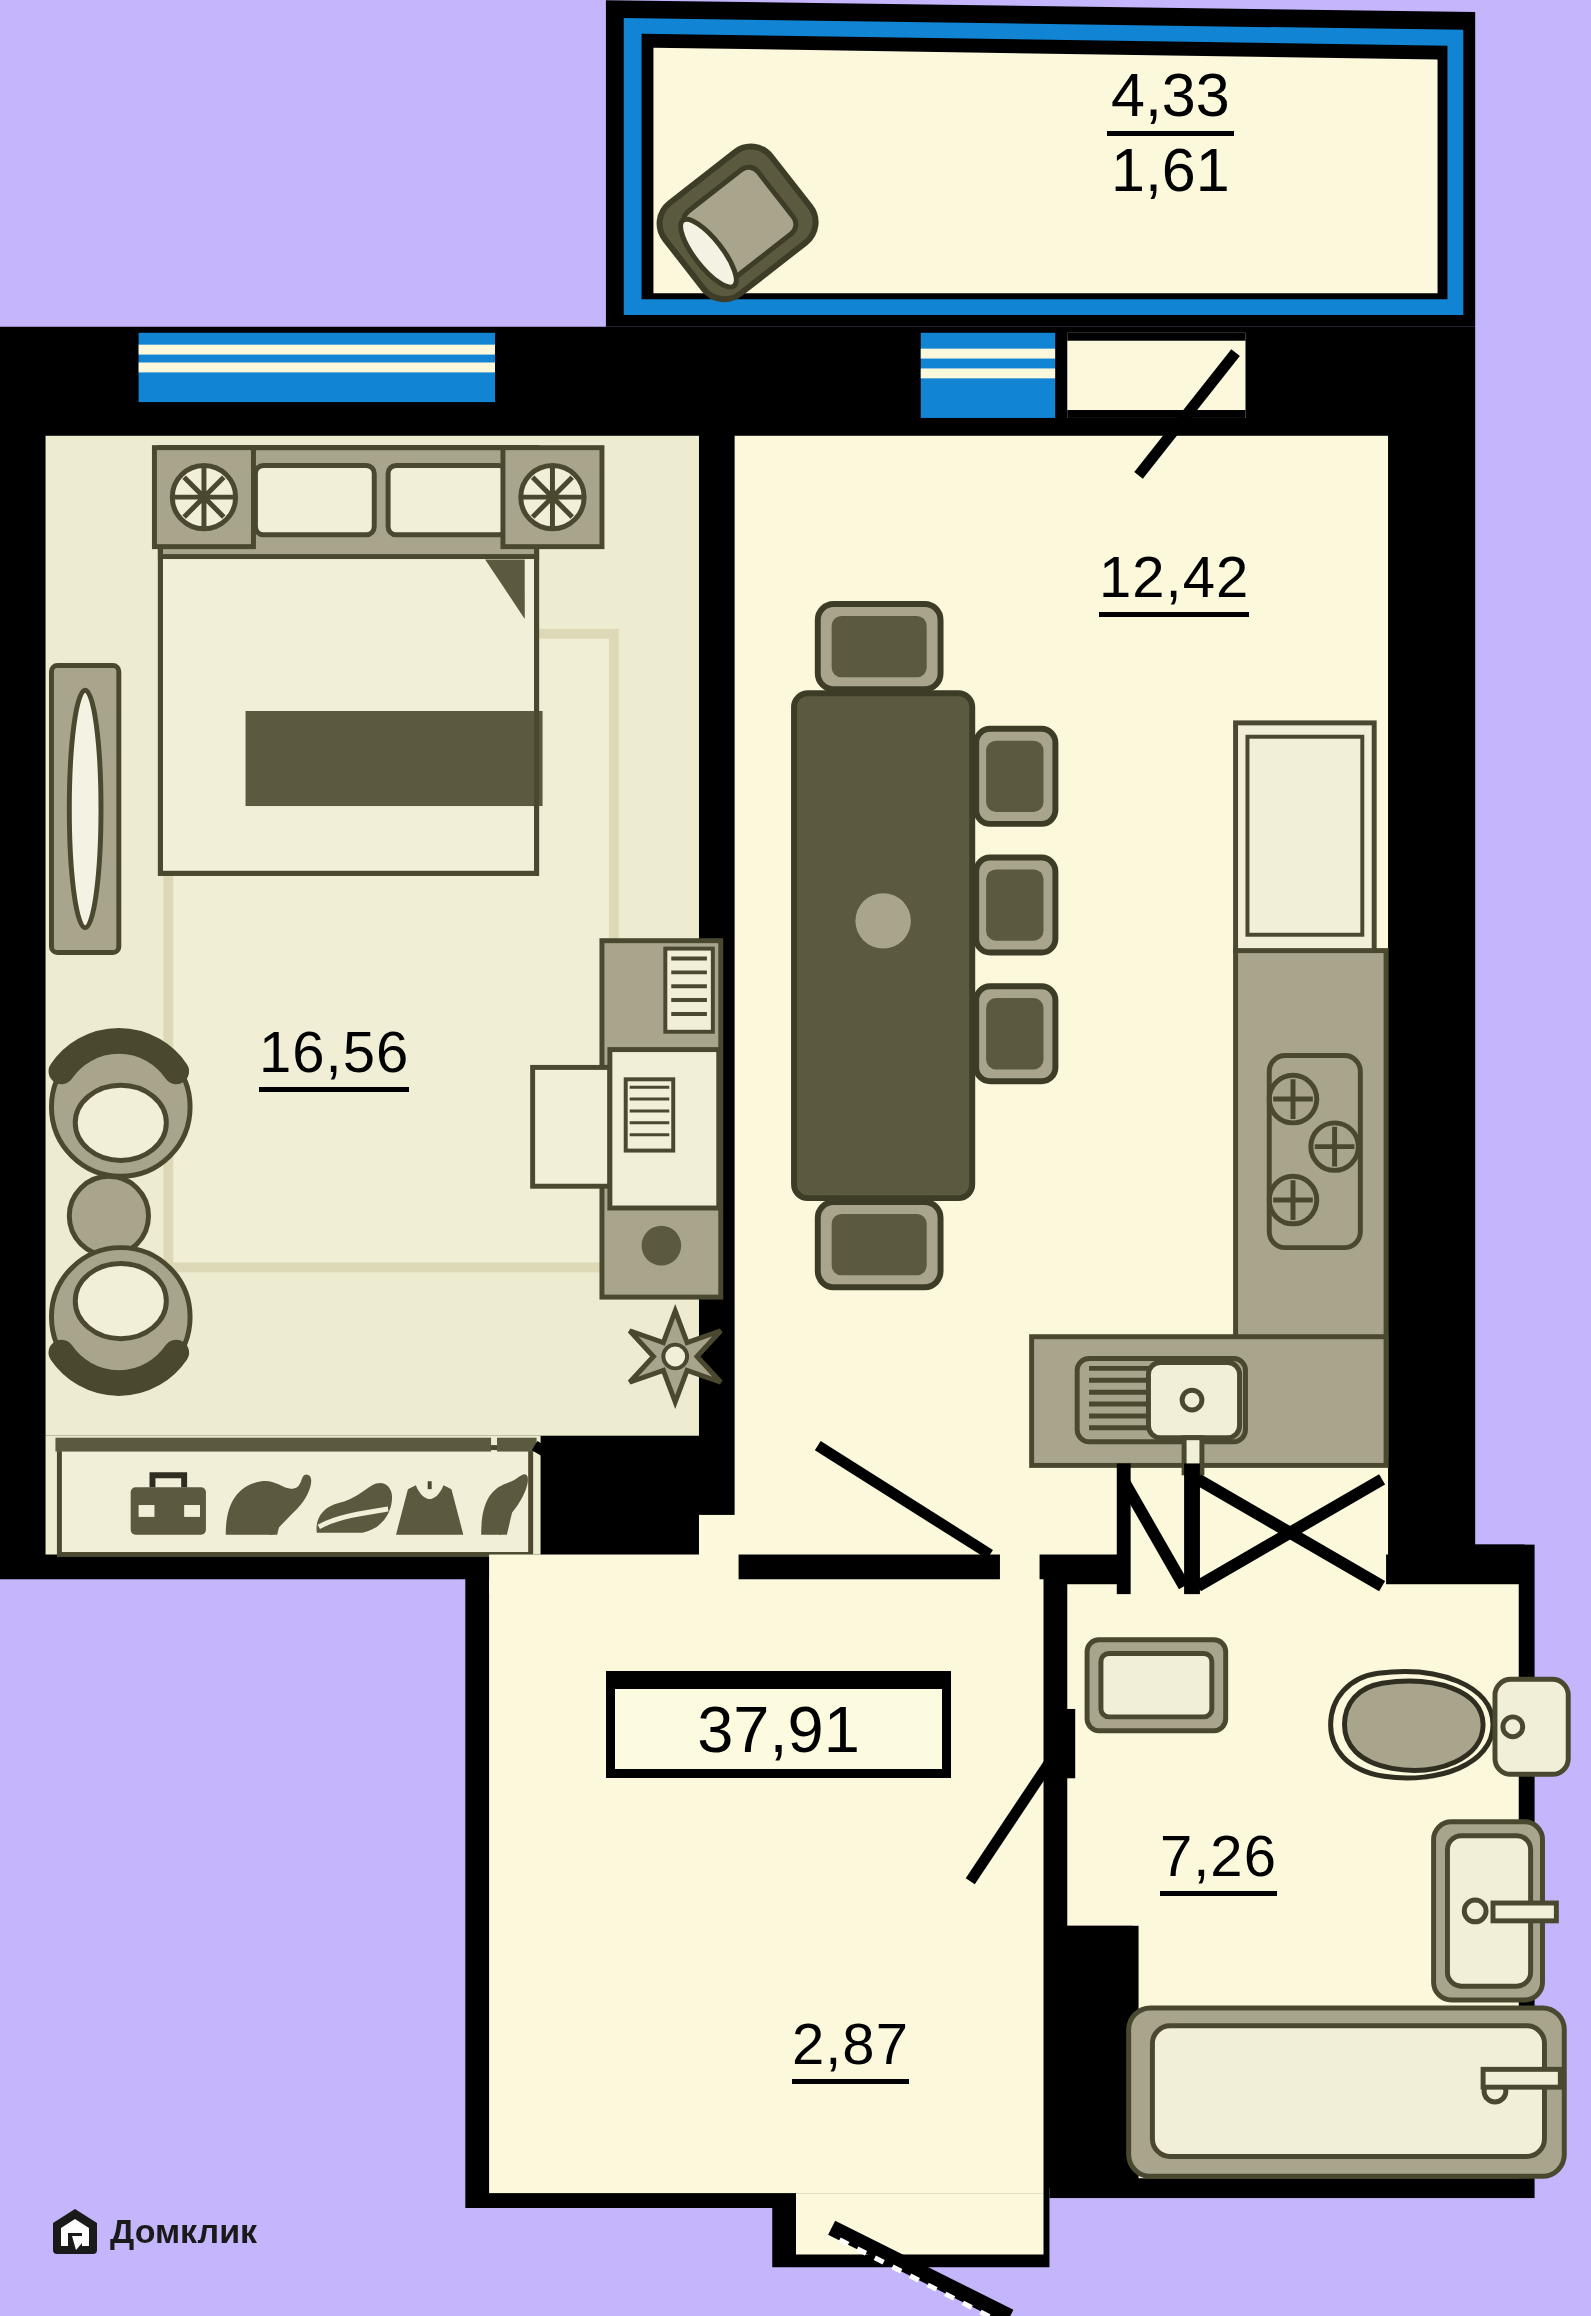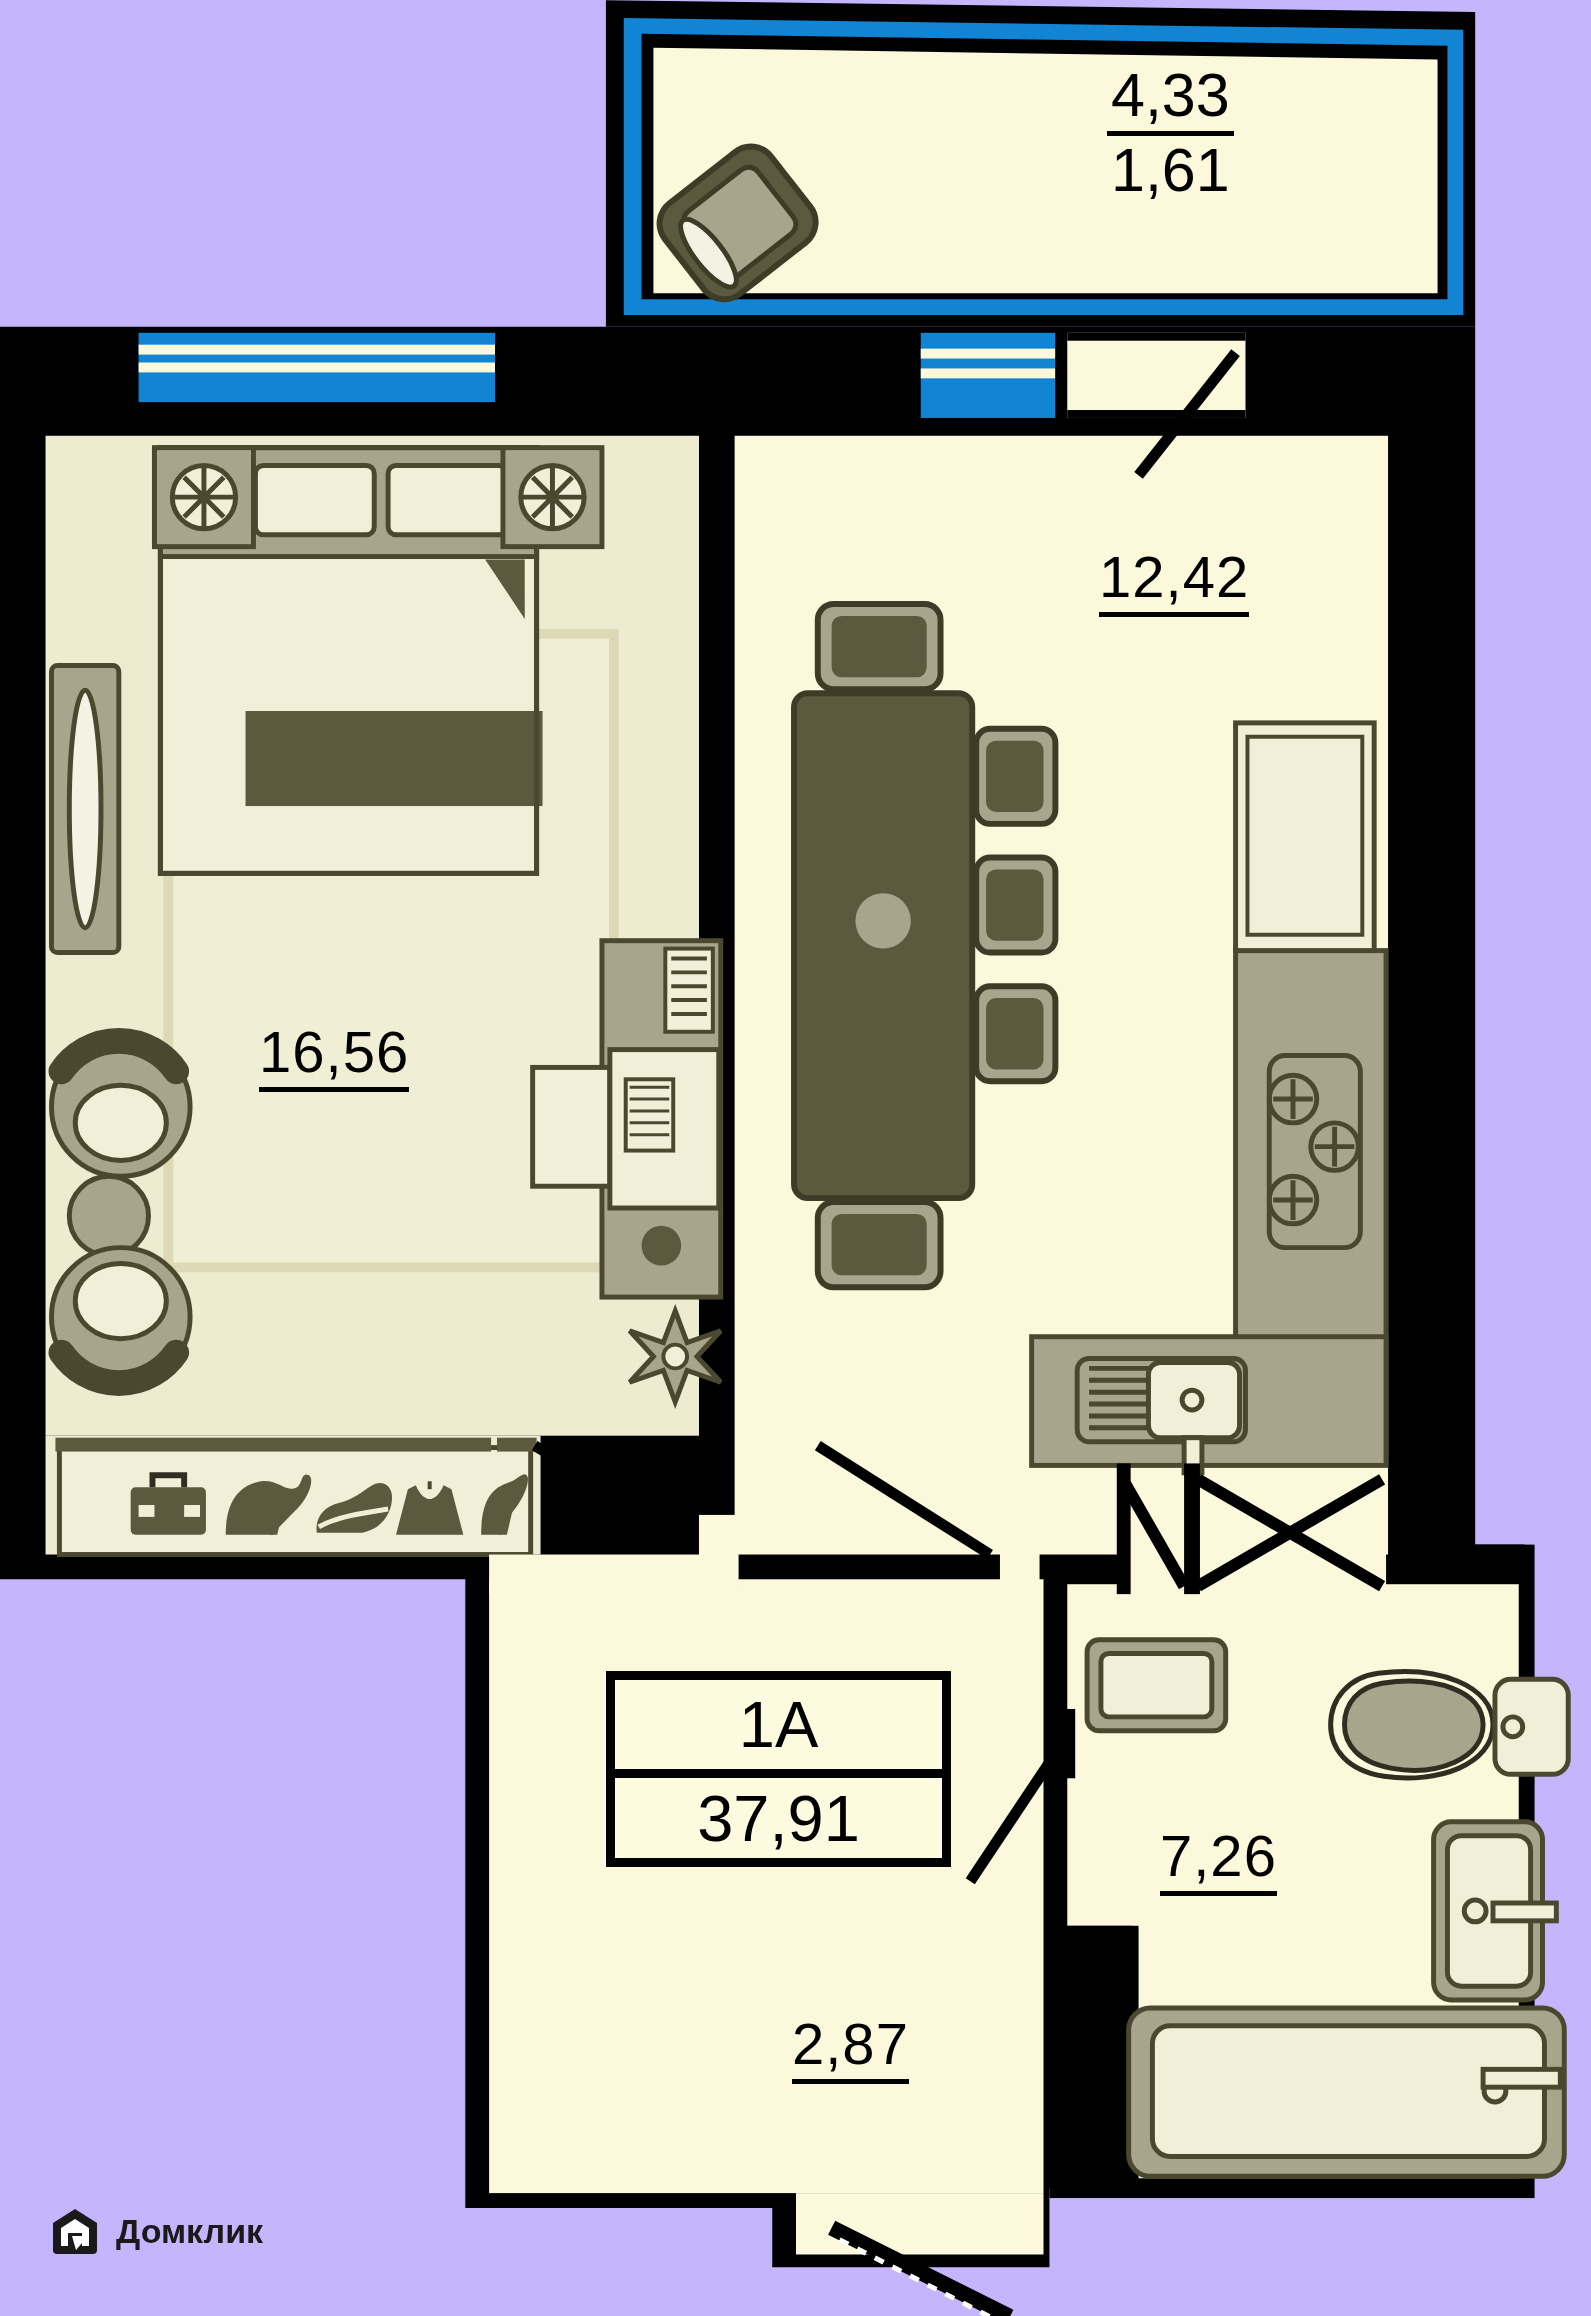--- a/index.html
+++ b/index.html
@@ -7,21 +7,21 @@
   #stage{position:relative;width:1592px;height:2317px;background:#c4b5fd;overflow:hidden;}
   #plan{position:absolute;left:0;top:0;width:1592px;height:2317px;}
   .txt{position:absolute;font-family:"Liberation Sans",sans-serif;color:#000;white-space:nowrap;}
   .area{font-size:58px;letter-spacing:1px;border-bottom:5px solid #000;padding-bottom:2px;}
   .frac{font-size:61px;text-align:center;line-height:1.08;}
   .frac .f-top{border-bottom:5px solid #000;display:block;padding:0 4px 2px 4px;}
   .frac .f-bot{display:block;padding-top:2px;}
   #label-box{position:absolute;border:9px solid #000;background:#fcfadf;}
   #label-box .lb-row{display:flex;align-items:center;justify-content:center;font-size:65px;color:#000;}
   #label-box .lb-div{height:9px;background:#000;}
-  #logo{position:absolute;display:flex;align-items:center;gap:16px;}
+  #logo{position:absolute;display:flex;align-items:center;gap:10px;}
   #logo .lg-mark{width:50px;height:50px;position:relative;}
   #logo .lg-text{font-size:34px;font-weight:bold;color:#1a1a1a;letter-spacing:0px;}
 </style>
 </head>
 <body>
 
 <div id="stage">
 
   <svg id="plan" viewBox="0 0 1608 2340">
     <defs>
@@ -323,21 +323,20 @@
 
   <div class="txt area" style="left:1099px; top:543px;">12,42</div>
 
   <div class="txt area" style="left:259px; top:1018px;">16,56</div>
 
   <div class="txt area" style="left:1160px; top:1822px;">7,26</div>
 
   <div class="txt area" style="left:792px; top:2010px;">2,87</div>
 
   <div id="label-box" style="left:606px; top:1671px; width:327px;">
-    <div class="lb-row" style="height:89px;">1A</div>
     <div class="lb-div"></div>
     <div class="lb-row" style="height:80px;">37,91</div>
   </div>
 
   <div id="logo" style="left:50px; top:2206px;">
     <span class="lg-mark">
       <svg viewBox="0 0 50 50" width="50" height="50">
         <path d="M25 3 L47 17 L47 44 A4 4 0 0 1 43 48 L7 48 A4 4 0 0 1 3 44 L3 17 Z" fill="#1a1a1a"></path>
         <path d="M25 13 L39 22 L39 40 L32 40 L32 27 L18 27 L18 40 L11 40 L11 22 Z" fill="#fff"></path>
         <path d="M22 30 L38 30 L26 44 Z" fill="#fff"></path>

